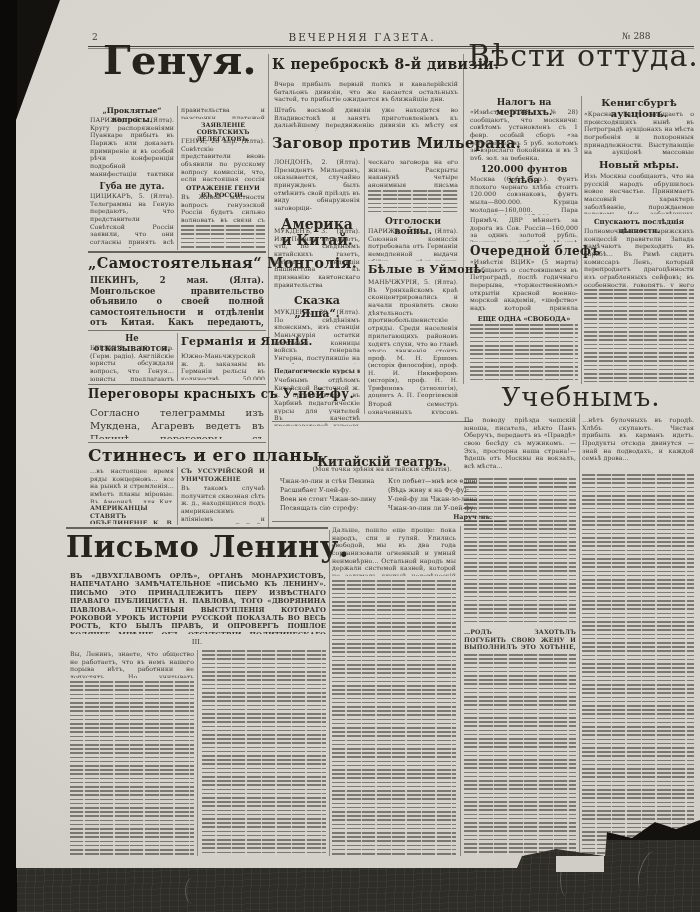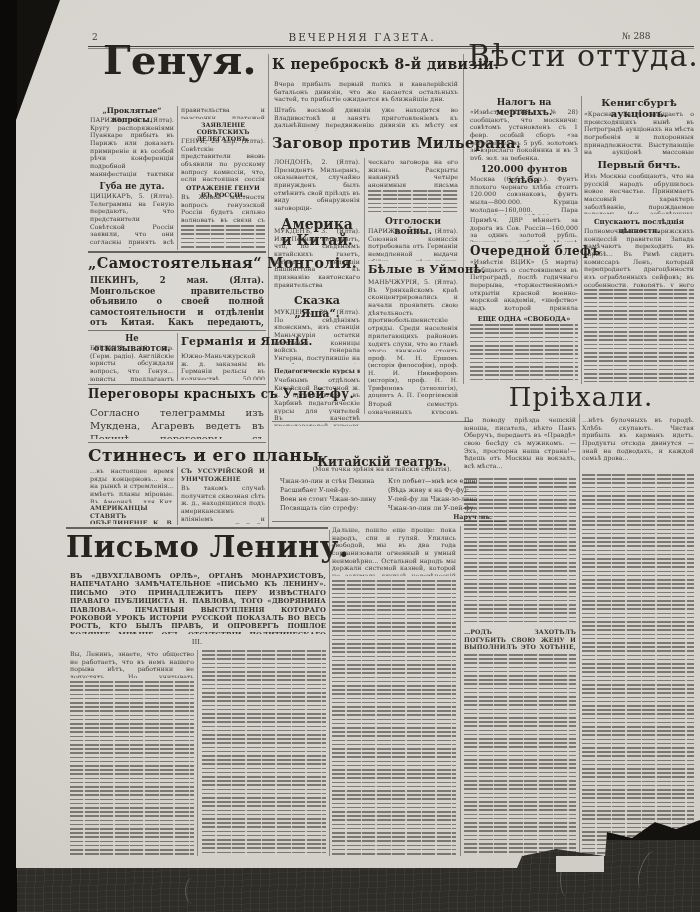--- a/index.html
+++ b/index.html
@@ -149,27 +149,27 @@
     <div class="t b" style="left:454px;top:216px;width:108px;height:26px;overflow:hidden;">Примѣч. ДВР мѣняетъ за дорога въ Сов. Россіи—160,000 за одинъ золотой рубль. Значитъ за руб. въ Москвѣ даютъ только 3 фунта хлѣба!!!</div>
     <div class="t fat" style="left:454px;top:244px;width:108px;font-size:12px;">Очередной блефъ</div>
     <div class="t b" style="left:454px;top:258px;width:108px;height:54px;overflow:hidden;">«Извѣстія ВЦИК» (5 марта) сообщаютъ о состоявшемся въ Петроградѣ, послѣ годичнаго перерыва, «торжественномъ» открытіи красной военно-морской академіи, «шефство» надъ которой приняла петроградская совѣтская община. Въ «слушатели» принято 145 чел.</div>
     <div class="t sh" style="left:454px;top:315px;width:108px;font-size:6.5px;">ЕЩЕ ОДНА «СВОБОДА»</div>
     <div class="t tx" style="left:454px;top:324px;width:108px;height:58px;"></div>
 
     <div class="t vr" style="left:565px;top:96px;height:288px;"></div>
 
     <div class="t sh" style="left:568px;top:97px;width:110px;font-size:10px;">Кенигсбургѣ аукціонъ.</div>
     <div class="t b" style="left:568px;top:110px;width:110px;height:46px;overflow:hidden;">«Красная Газ.» сообщаетъ о происходящихъ нынѣ въ Петроградѣ аукціонахъ на мѣста погребенія и похоронныя принадлежности. Выступающіе на аукціонѣ массовые обыватели, не имѣющіе возможности платить, умираютъ.</div>
-    <div class="t sh" style="left:568px;top:159px;width:110px;font-size:10px;">Первый бичъ.</div>
+    <div class="t sh" style="left:568px;top:159px;width:110px;font-size:10px;">Новый мѣры.</div>
     <div class="t b" style="left:568px;top:172px;width:110px;height:42px;overflow:hidden;">Изъ Москвы сообщаютъ, что на русскій народъ обрушилось новое несчастье. Принимаетъ массовый характеръ заболѣваніе, порождаемое голодомъ. Изъ заболѣвшихъ 70% умираютъ. (Руспрессъ).</div>
     <div class="t sh" style="left:568px;top:217px;width:110px;font-size:7px;">Спускаютъ послѣднія цѣнности.</div>
     <div class="t b" style="left:568px;top:227px;width:110px;height:60px;overflow:hidden;">Полномочные отъ парижскихъ концессій правители Запада намѣчаютъ переходить въ борьбѣ… Въ Римѣ сидитъ комиссаръ Ленъ, который перепродаетъ драгоцѣнности изъ ограбленныхъ сейфовъ; въ особенности, говорятъ, у него богатый выборъ брильянтовъ. Изъ Новороссійска вывозятъ нефтяные двигатели…</div>
     <div class="t tx" style="left:568px;top:289px;width:110px;height:93px;"></div>
 
-    <div class="t lite" style="left:452px;top:382px;width:226px;font-size:26px;">Пріѣхали.</div>
+    <div class="t lite" style="left:452px;top:382px;width:226px;font-size:26px;">Учебнымъ.</div>
 
     <div class="t b" style="left:448px;top:416px;width:112px;height:58px;overflow:hidden;">По поводу пріѣзда чешскій юноша, писатель, нѣкто Панъ Оберучъ, передаетъ въ «Правдѣ» свою бесѣду съ мужикомъ. — Эхъ, просторна наша страна!—Ѣдешь отъ Москвы на вокзалъ, всѣ мѣста…</div>
     <div class="t tx" style="left:448px;top:478px;width:112px;height:146px;"></div>
     <div class="t b caps" style="left:448px;top:628px;width:112px;height:22px;overflow:hidden;">…РОДЪ ЗАХОТѢЛЪ ПОГУБИТЬ СВОЮ ЖЕНУ И ВЫПОЛНИЛЪ ЭТО ХОТѢНІЕ, ХОЧЕТЪ СПАСТИ ЕЕ И ОТЪ… БЫЛИ НЕ ОСТАНОВИТЬ…</div>
     <div class="t tx" style="left:448px;top:654px;width:112px;height:202px;"></div>
 
     <div class="t vr" style="left:563px;top:414px;height:442px;"></div>
 
     <div class="t b" style="left:566px;top:416px;width:112px;height:54px;overflow:hidden;">…нѣтъ булочныхъ въ городѣ. Хлѣбъ скупаютъ. Чистая прибыль въ карманъ идетъ. Продукты отсюда двинутся — знай на подводахъ, и каждой семьѣ дрова…</div>
     <div class="t tx" style="left:566px;top:474px;width:112px;height:382px;"></div>

